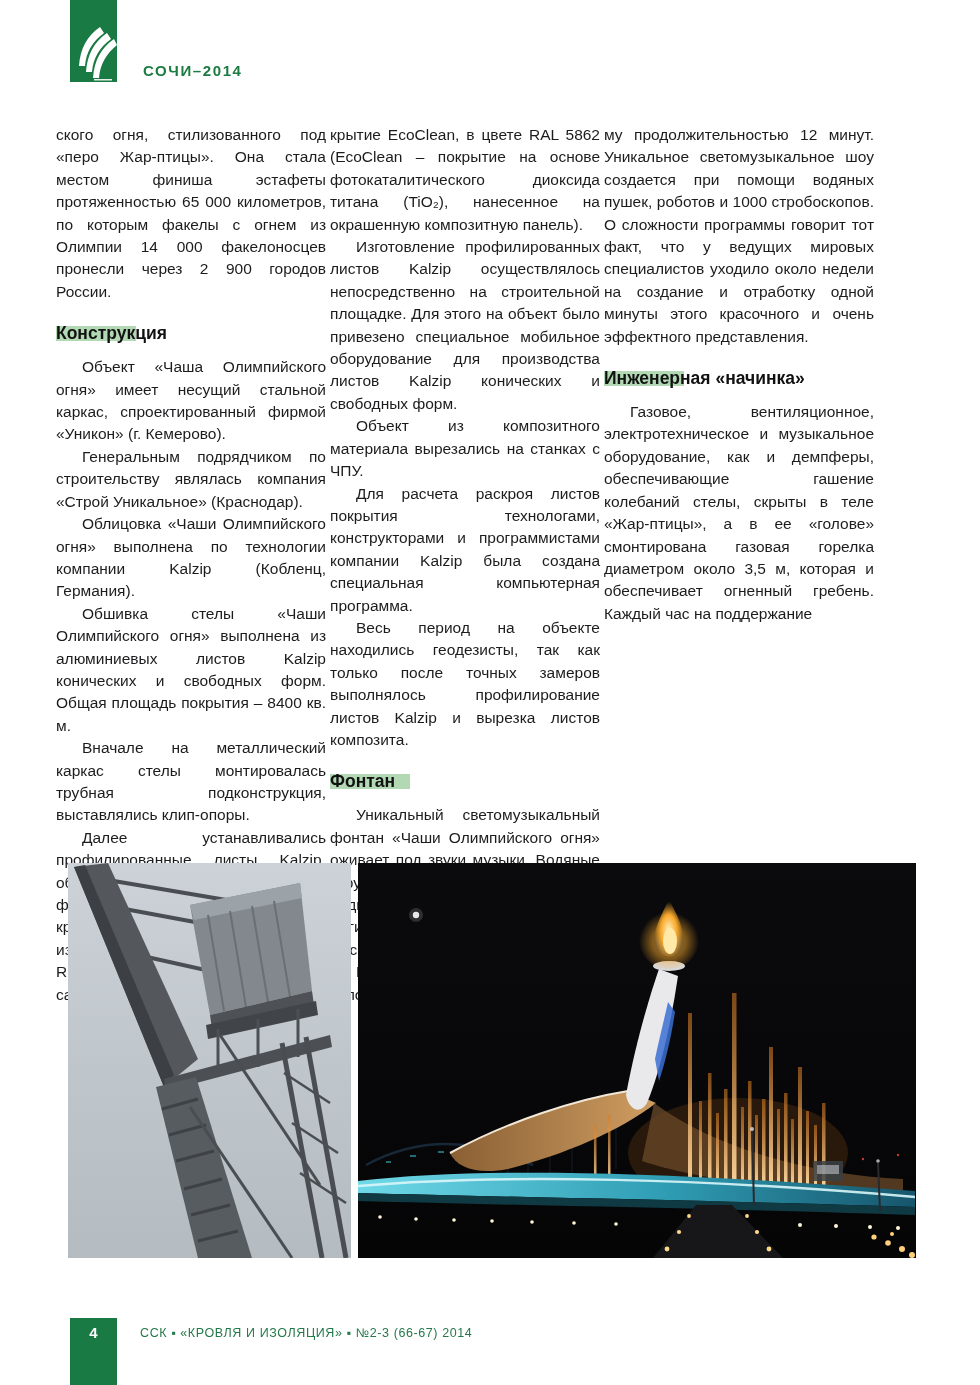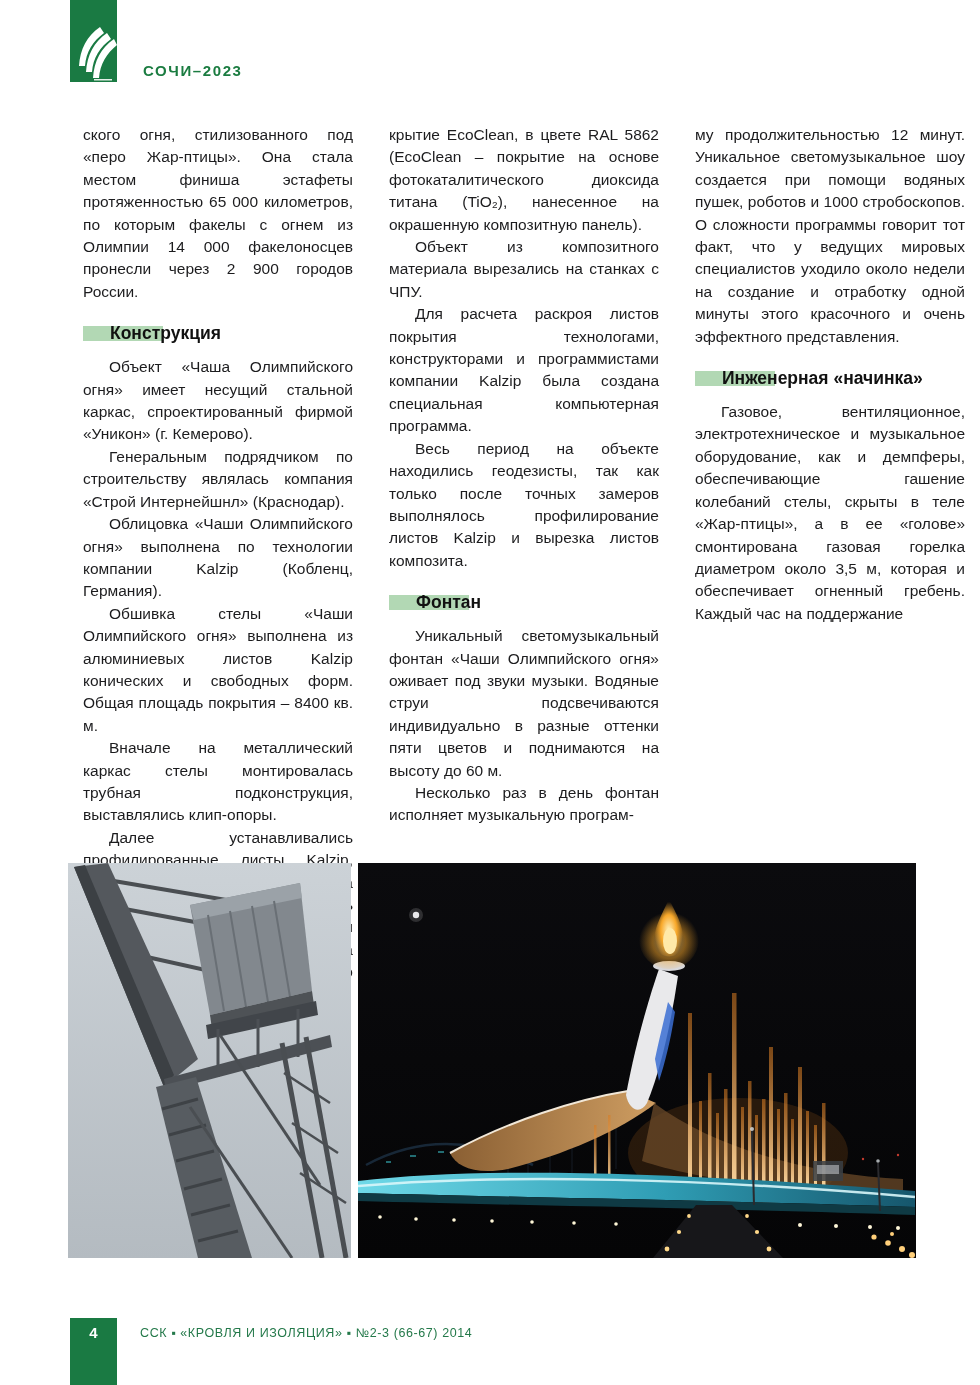--- a/index.html
+++ b/index.html
@@ -5,29 +5,29 @@
   html,body{margin:0;padding:0;background:#ffffff;}
   .page{position:relative;width:980px;height:1385px;background:#ffffff;overflow:hidden;
         font-family:"Liberation Sans", sans-serif;color:#1c1c1e;}
 
   
   .logo{position:absolute;left:70px;top:0;width:47px;height:82px;background:#1a7a43;}
   .section-label{position:absolute;left:143px;top:62px;font-size:15px;font-weight:bold;
                  color:#1b7c41;letter-spacing:1.6px;}
 
   
-  .columns{position:absolute;left:83px;top:124px;width:850px;display:grid;
-           grid-template-columns:repeat(3,270px);column-gap:36px;}
+  .columns{position:absolute;left:56px;top:124px;width:850px;display:grid;
+           grid-template-columns:repeat(3,270px);column-gap:4px;}
   .col{width:270px;}
   .body-p{margin:0;text-indent:26px;text-align:justify;font-size:15.5px;line-height:22.4px;}
   .body-p.cont{text-indent:0;}
   h2.heading{position:relative;margin:20px 0 13px 0;font-size:17.5px;line-height:20px;
              font-weight:bold;color:#111;}
   h2.heading .hl{position:absolute;left:0;top:3px;width:80px;height:15px;background:#b2d8b4;}
-  h2.heading .ht{position:relative;padding-left:27px;}
+  h2.heading .ht{position:relative;}
 
   
   .photos{position:absolute;left:68px;top:863px;width:848px;height:395px;display:flex;gap:7px;}
   .photos figure{margin:0;padding:0;line-height:0;}
   .photo-left{width:283px;height:395px;}
   .photo-right{width:558px;height:395px;}
 
   
   .page-num-box{position:absolute;left:70px;top:1318px;width:47px;height:67px;background:#1a7a43;
                 color:#ffffff;font-weight:bold;font-size:15px;text-align:center;padding-top:6px;
@@ -41,40 +41,41 @@
 <div class="page">
 
   <div class="logo">
     <svg width="47" height="82" viewBox="0 0 47 82">
       <path d="M9,66 C10,49 17,36 30,27 L34,33 C23,41 16,52 15,66 Z" fill="#ffffff"></path>
       <path d="M16,72 C17,55 24,42 37,33 L41,39 C30,47 23,58 22,72 Z" fill="#ffffff"></path>
       <path d="M23,78 C24,61 31,48 44,39 L47,45 C37,53 30,64 29,78 Z" fill="#ffffff"></path>
       <rect x="24" y="79" width="18" height="1.5" fill="#e6efe8"></rect>
     </svg>
   </div>
-  <div class="section-label">СОЧИ–2023</div>
+  <div class="section-label">СОЧИ–2014</div>
 
   <main class="columns">
 
     <div class="col">
       <p class="body-p cont">ского огня, стилизованного под «перо Жар-птицы». Она стала местом финиша эстафеты протяженностью 65 000 километров, по которым факелы с огнем из Олимпии 14 000 факелоносцев пронесли через 2 900 городов России.</p>
       <h2 class="heading">
         <span class="hl"></span>
         <span class="ht">Конструкция</span>
       </h2>
       <p class="body-p">Объект «Чаша Олимпийского огня» имеет несущий стальной каркас, спроектированный фирмой «Уникон» (г. Кемерово).</p>
-      <p class="body-p">Генеральным подрядчиком по строительству являлась компания «Строй Интернейшнл» (Краснодар).</p>
+      <p class="body-p">Генеральным подрядчиком по строительству являлась компания «Строй Уникальное» (Краснодар).</p>
       <p class="body-p">Облицовка «Чаши Олимпийского огня» выполнена по технологии компании Kalzip (Кобленц, Германия).</p>
       <p class="body-p">Обшивка стелы «Чаши Олимпийского огня» выполнена из алюминиевых листов Kalzip конических и свободных форм. Общая площадь покрытия – 8400 кв. м.</p>
       <p class="body-p">Вначале на металлический каркас стелы монтировалась трубная подконструкция, выставлялись клип-опоры.</p>
       <p class="body-p">Далее устанавливались профилированные листы Kalzip, образующие сплошное покрытие. На фальцы листов монтировались крепежные скобы, а на них – листы из композитного материала Reynobond фирмы Alcoa, имеющего самоочищающееся по-</p>
     </div>
 
     <div class="col">
       <p class="body-p cont">крытие EcoClean, в цвете RAL 5862 (EcoClean – покрытие на основе фотокаталитического диоксида титана (TiO₂), нанесенное на окрашенную композитную панель).</p>
+      <p class="body-p">Изготовление профилированных листов Kalzip осуществлялось непосредственно на строительной площадке. Для этого на объект было привезено специальное мобильное оборудование для производства листов Kalzip конических и свободных форм.</p>
       <p class="body-p">Объект из композитного материала вырезались на станках с ЧПУ.</p>
       <p class="body-p">Для расчета раскроя листов покрытия технологами, конструкторами и программистами компании Kalzip была создана специальная компьютерная программа.</p>
       <p class="body-p">Весь период на объекте находились геодезисты, так как только после точных замеров выполнялось профилирование листов Kalzip и вырезка листов композита.</p>
       <h2 class="heading">
         <span class="hl"></span>
         <span class="ht">Фонтан</span>
       </h2>
       <p class="body-p">Уникальный светомузыкальный фонтан «Чаши Олимпийского огня» оживает под звуки музыки. Водяные струи подсвечиваются индивидуально в разные оттенки пяти цветов и поднимаются на высоту до 60 м.</p>
       <p class="body-p">Несколько раз в день фонтан исполняет музыкальную програм-</p>
     </div>

